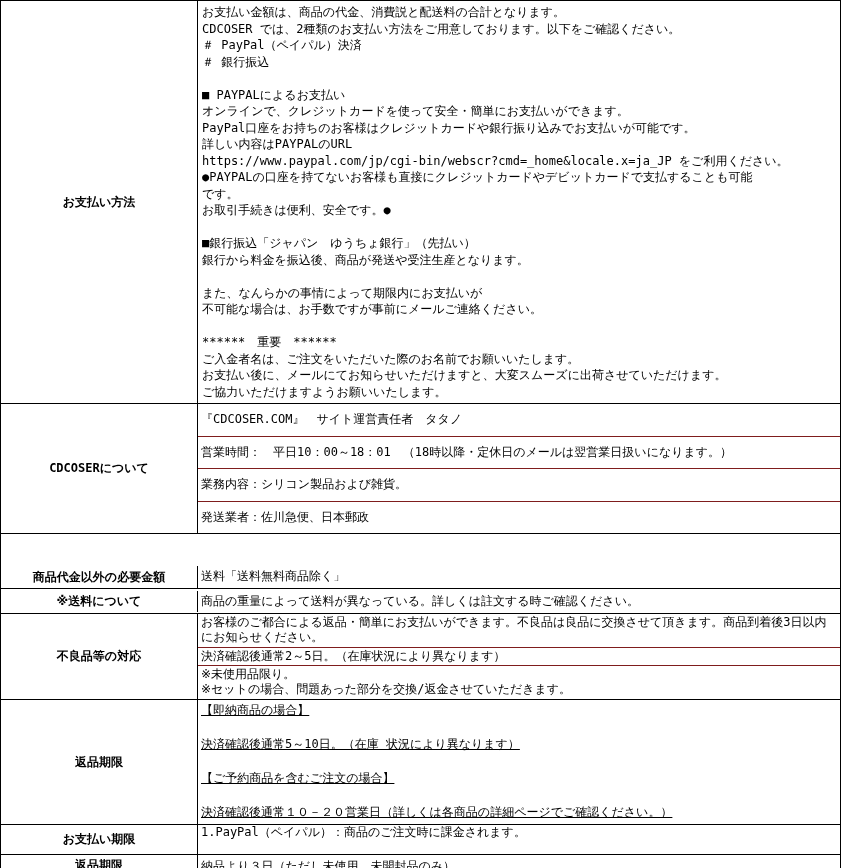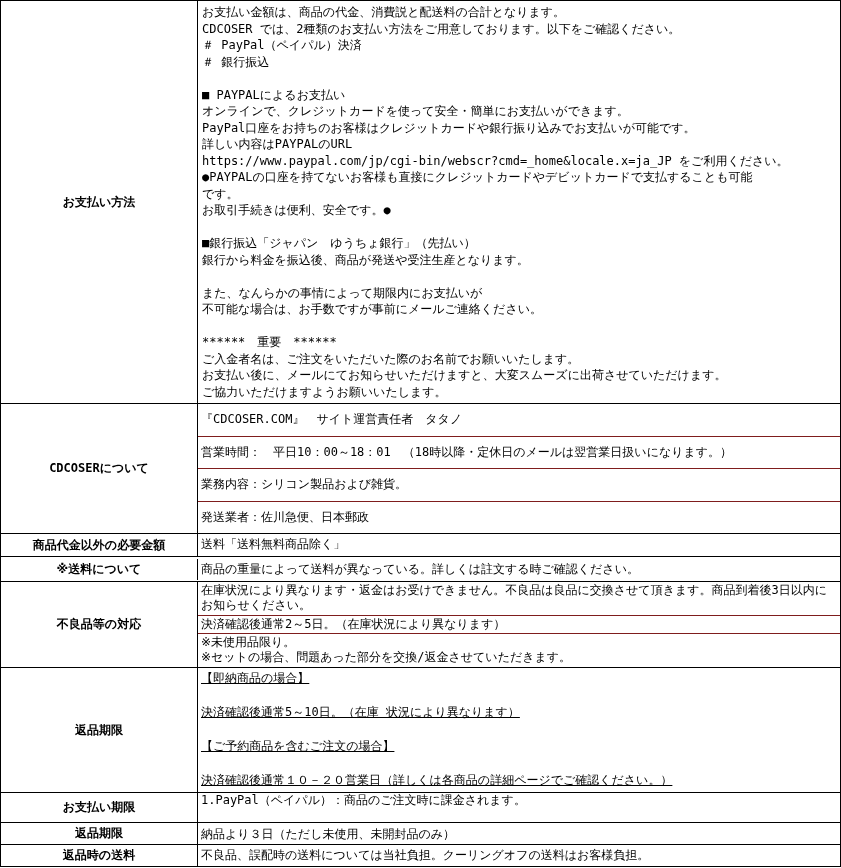--- a/index.html
+++ b/index.html
@@ -44,21 +44,21 @@
     white-space:pre-wrap;
     word-break:break-all;
     border-bottom:1px solid #7f1d1d;
   }
   .content-cell .sub-cell:last-child { border-bottom:none; }
 
   .r0 { min-height:398px; }
   .r0 .sub-cell { line-height:16.5px; padding:3px 4px; }
   .r1 { min-height:130px; }
   .r1 .sub-cell { min-height:26px; display:flex; align-items:center; padding:1px 3px; line-height:15px; }
-  .r2 { min-height:23px; }
+  .r2 { min-height:23px;margin-top:32px; }
   .r3 { min-height:25px;align-items:center; }
   .r4 { min-height:86px; }
   .r4 .sub-cell { line-height:15px; padding:1px 3px; }
   .r5 { min-height:125px; }
   .r5 .sub-cell { line-height:17px; padding:2px 3px;text-decoration:underline; }
   .r6 { min-height:30px; }
   .r6 .sub-cell { line-height:13px; padding:1px 3px; }
   .r7 { min-height:20px;align-items:flex-end; }
   .r8 { min-height:19px; }
 
@@ -119,21 +119,21 @@
   <div class="row r3">
     <div class="label-cell">※送料について</div>
     <div class="content-cell">
       <div class="sub-cell">商品の重量によって送料が異なっている。詳しくは註文する時ご確認ください。</div>
     </div>
   </div>
 
   <div class="row r4">
     <div class="label-cell">不良品等の対応</div>
     <div class="content-cell">
-      <div class="sub-cell">在庫状況により異なります・返金はお受けできません。不良品は良品に交換させて頂きます。商品到着後3日以内にお知らせください。</div>
+      <div class="sub-cell">お客様のご都合による返品・簡単にお支払いができます。不良品は良品に交換させて頂きます。商品到着後3日以内にお知らせください。</div>
       <div class="sub-cell">決済確認後通常2～5日。（在庫状況により異なります）</div>
       <div class="sub-cell">※未使用品限り。
 ※セットの場合、問題あった部分を交換/返金させていただきます。</div>
     </div>
   </div>
 
   <div class="row r5">
     <div class="label-cell">返品期限</div>
     <div class="content-cell">
       <div class="sub-cell">【即納商品の場合】

